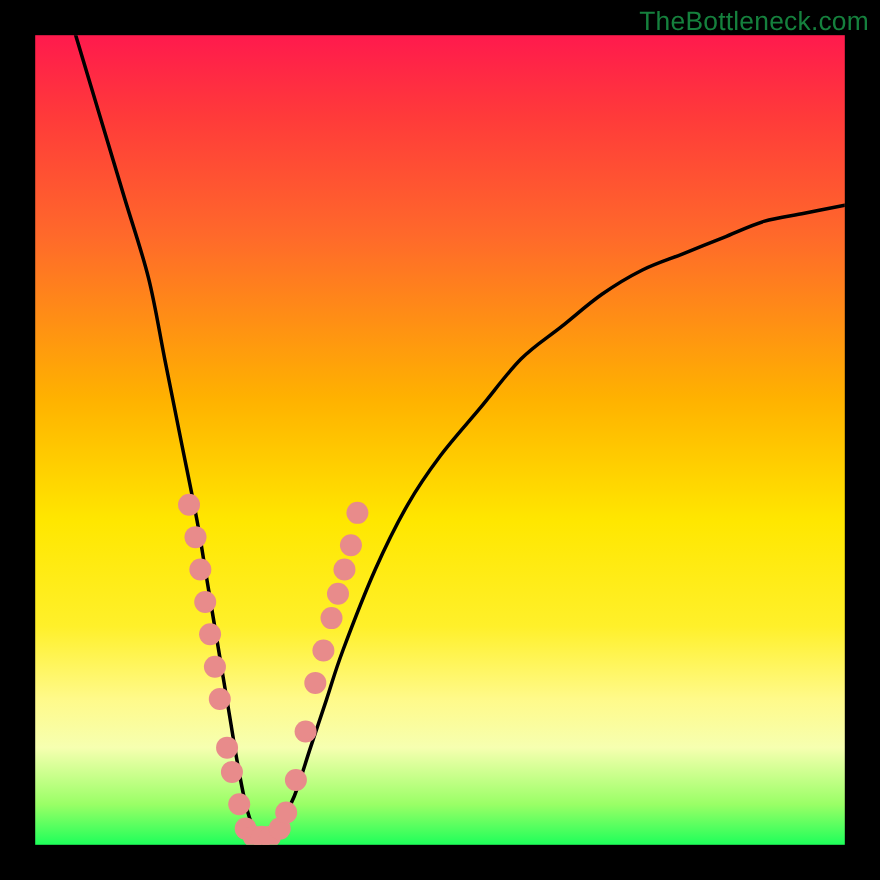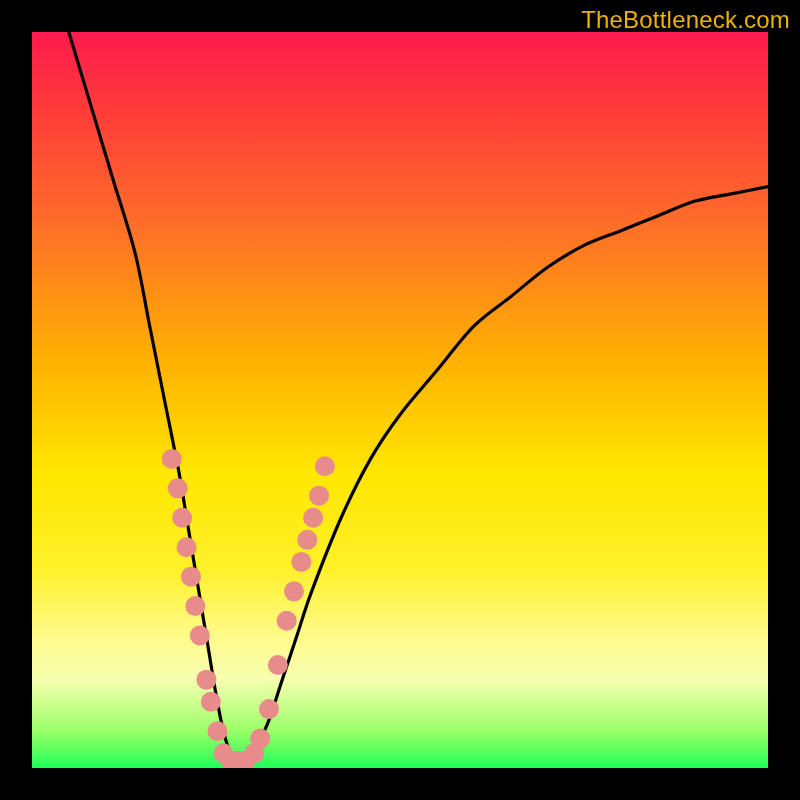--- a/index.html
+++ b/index.html
@@ -41,21 +41,21 @@
     position: absolute;
     left: 0;
     top: 0;
     width: 736px;
     height: 736px;
   }
   .watermark {
     position: absolute;
     top: 6px;
     right: 10px;
-    color: #eab308;
+    color: #15803d;
     font-size: 24px;
     letter-spacing: 0.2px;
     font-weight: 400;
   }
 </style>
 </head>
 <body>
 
 <div class="frame">
   <div class="plot-area">

